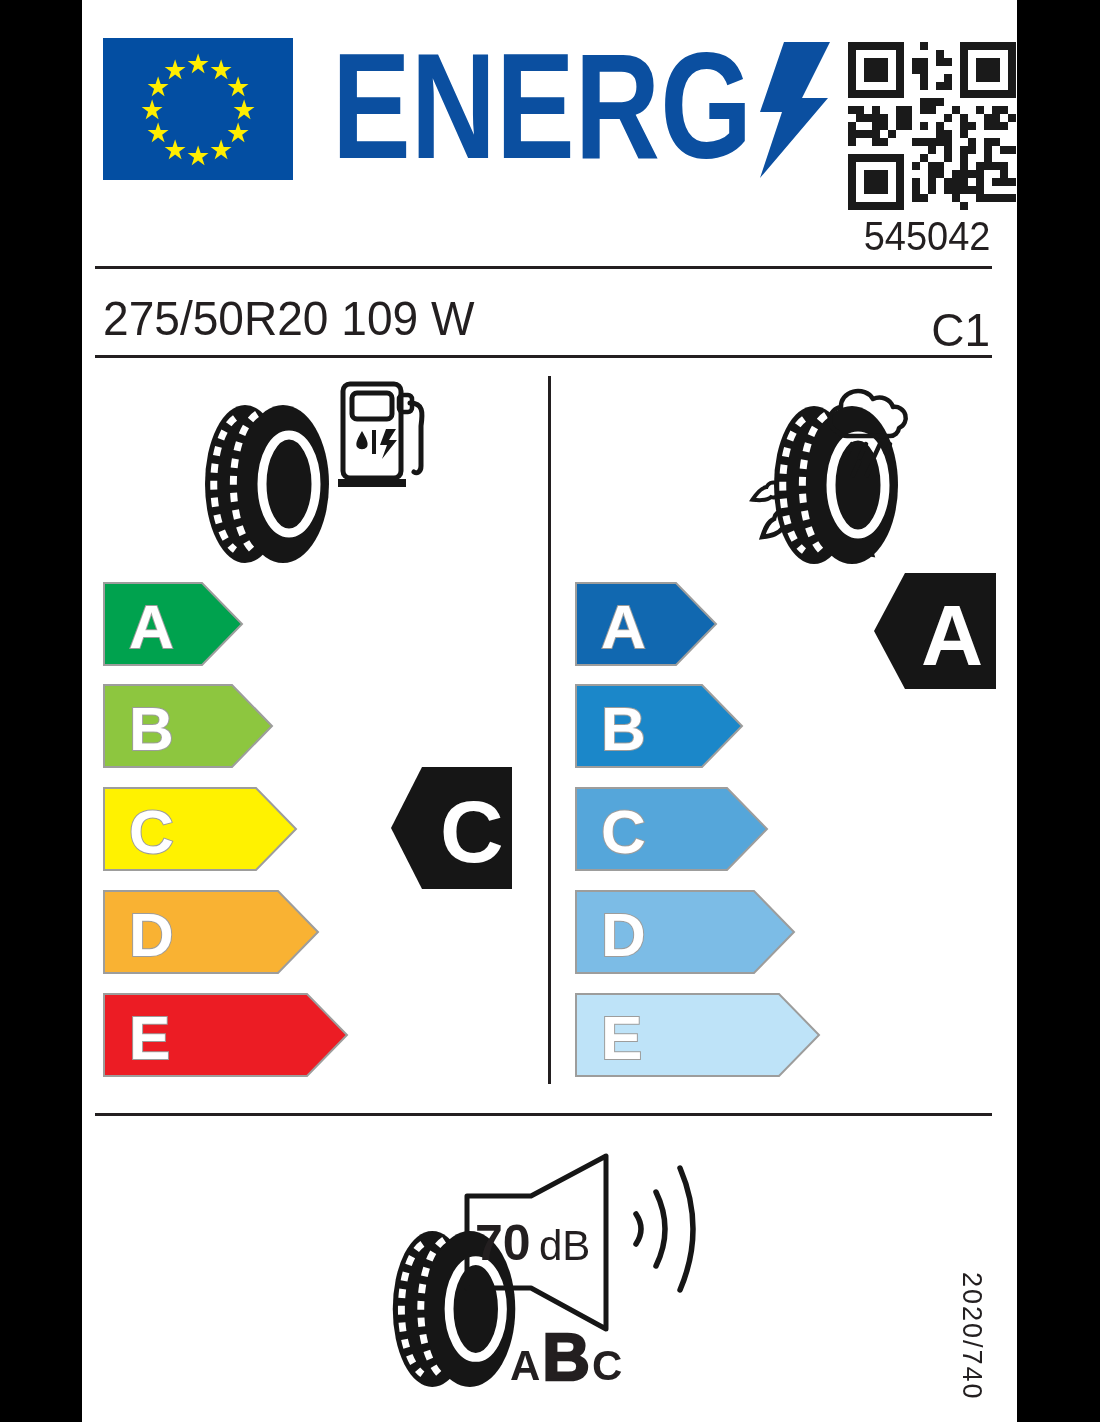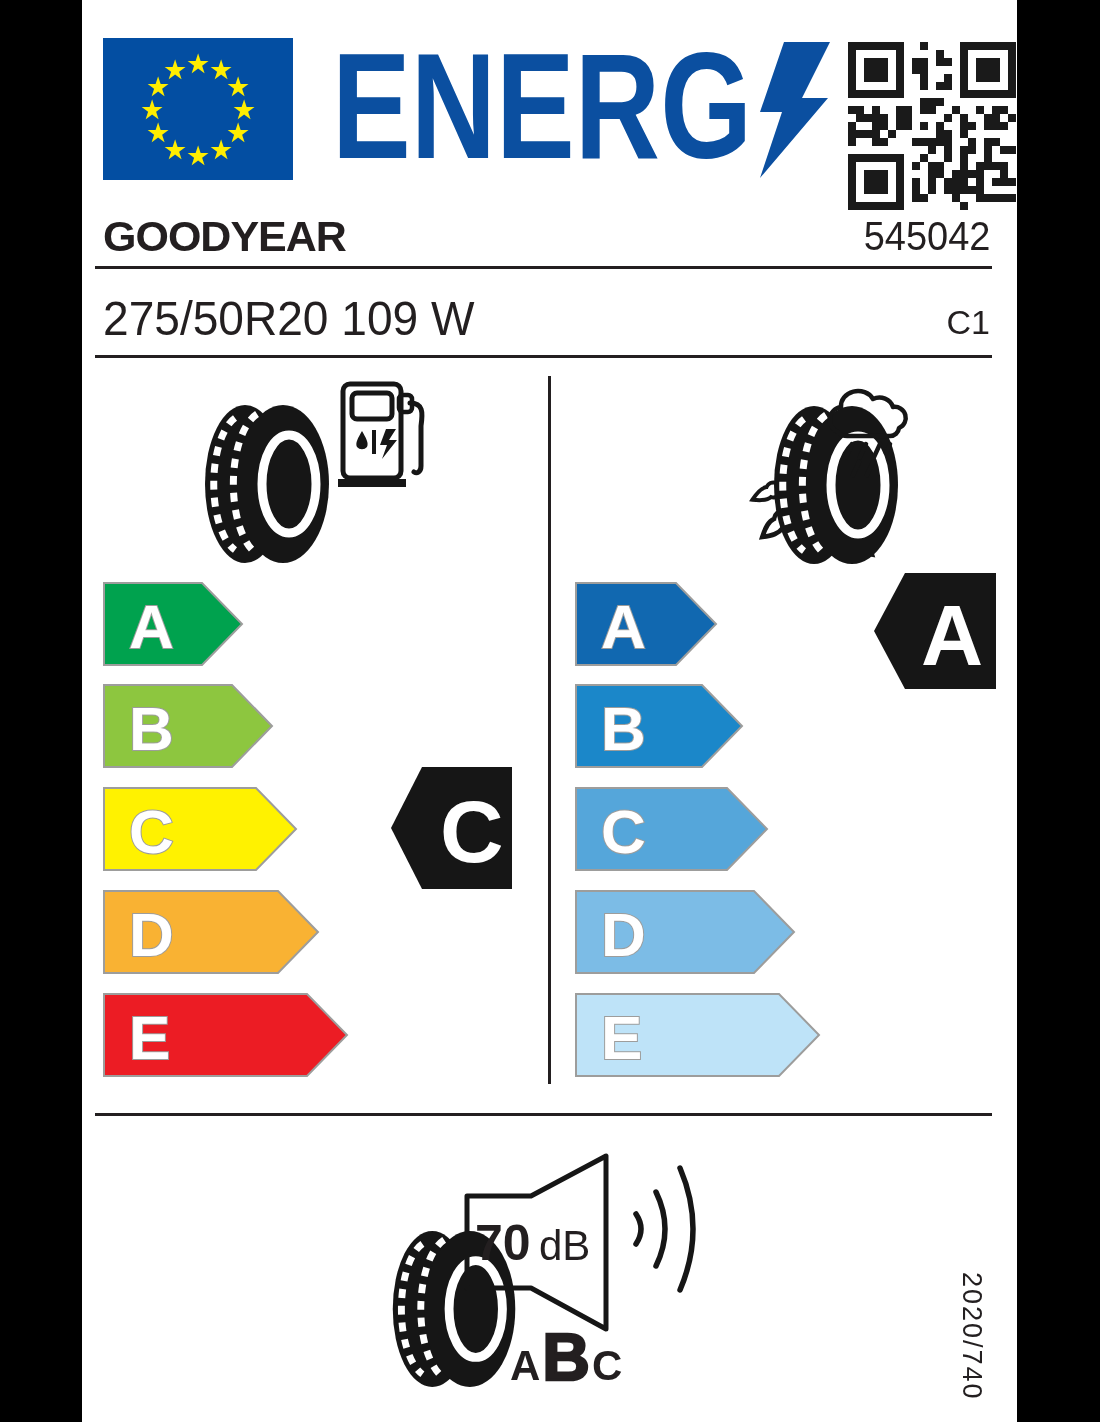--- a/index.html
+++ b/index.html
@@ -6,21 +6,21 @@
   body{
     width:1100px;height:1422px;background:#000;position:relative;overflow:hidden;
     font-family:"Liberation Sans","DejaVu Sans",sans-serif;color:#231F20;
   }
   .label{position:absolute;left:82px;top:0;width:935px;height:1422px;background:#fff;}
   .abs{position:absolute;}
   .rule{position:absolute;left:13px;width:897px;height:3px;background:#231F20;}
   .brand-name{position:absolute;left:21px;top:212px;font-size:43px;font-weight:700;letter-spacing:-1px;}
   .article{position:absolute;right:27px;top:214px;font-size:40px;font-weight:400;transform:scaleX(.95);transform-origin:right;}
   .dims{position:absolute;left:21px;top:291px;font-size:48px;font-weight:400;transform:scaleX(.96);transform-origin:left;}
-  .vclass{position:absolute;right:27px;top:303px;font-size:34px;}
+  .vclass{position:absolute;right:27px;top:303px;font-size:46px;}
   .divider{position:absolute;left:466px;top:376px;width:3px;height:708px;background:#231F20;}
   .arrow{position:absolute;overflow:visible;}
   .arrow-shape{stroke:#9D9D9C;stroke-width:2px;}
   .arrow-letter{font-family:"Liberation Sans","DejaVu Sans",sans-serif;font-size:62px;font-weight:700;
     fill:#fff;stroke:#9D9D9C;stroke-width:2px;paint-order:stroke;}
   .badge-letter{font-family:"Liberation Sans","DejaVu Sans",sans-serif;font-weight:700;fill:#fff;}
   .line-icon{stroke:#161616;fill:none;stroke-linejoin:round;}
   .abc{position:absolute;left:428px;top:1324px;display:flex;align-items:baseline;}
   .abc span{line-height:1;}
   .abc .n{font-size:42px;font-weight:700;}
@@ -197,21 +197,20 @@
           <rect x="16" y="19" width="1" height="1"></rect>
           <rect x="17" y="19" width="1" height="1"></rect>
           <rect x="18" y="19" width="1" height="1"></rect>
           <rect x="19" y="19" width="1" height="1"></rect>
           <rect x="20" y="19" width="1" height="1"></rect>
           <rect x="14" y="20" width="1" height="1"></rect>
         </g>
     </svg>
   </div>
 
-  <div class="brand-name">GOODYEAR</div>
   <div class="article">545042</div>
   <div class="rule" style="top:266px"></div>
 
   <div class="dims">275/50R20 109 W</div>
   <div class="vclass">C1</div>
   <div class="rule" style="top:355px"></div>
 
   <div class="divider"></div>
 
   <svg class="abs" style="left:121px;top:402px" width="130" height="165">

